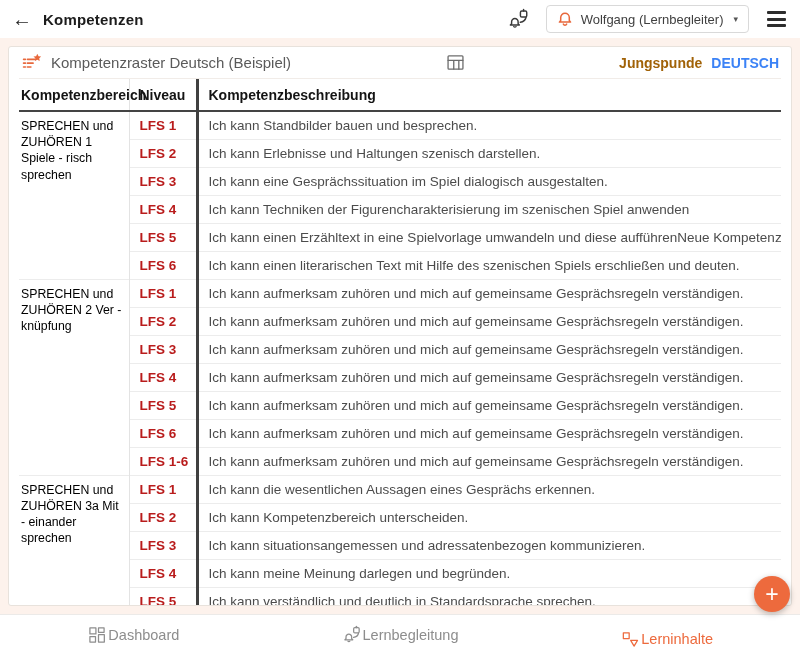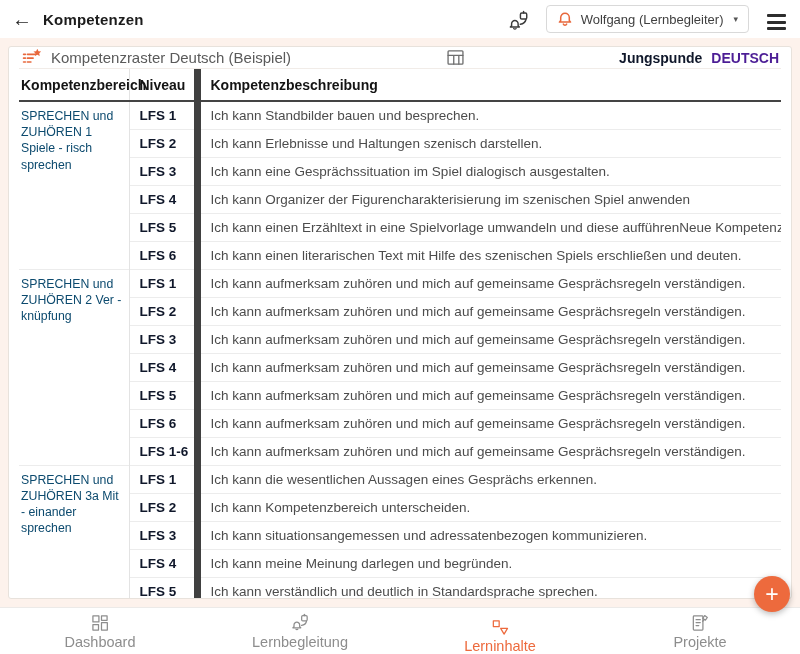--- a/index.html
+++ b/index.html
@@ -12,73 +12,73 @@
   }
 
   
   .topbar {
     flex:0 0 38px; background:#ffffff;
     display:flex; align-items:center; gap:11px;
     padding:0 12px;
   }
   .back-btn { background:none; border:none; font-size:20px; font-weight:bold; color:#1f1f1f; cursor:pointer; line-height:1; }
   .topbar-title { font-weight:bold; font-size:15px; color:#1c1c1c; letter-spacing:.2px; }
-  .topbar-right { margin-left:auto; display:flex; align-items:flex-end; gap:16px; }
+  .topbar-right { margin-left:auto; display:flex; align-items:center; gap:16px; }
   .icon-btn { background:none; border:none; padding:0; display:flex; align-items:center; cursor:pointer; }
   .user-btn {
     display:flex; align-items:center; gap:8px;
     background:#fff; border:1px solid #d9d9d9; border-radius:4px;
     padding:5px 10px; font-size:13px; color:#3f3f3f; cursor:pointer;
   }
   .user-caret { font-size:9px; color:#555; margin-left:2px; }
   .menu-btn { background:none; border:none; display:flex; flex-direction:column; gap:3.5px; padding:3px 2px; cursor:pointer; }
   .menu-btn span { display:block; width:19px; height:3px; background:#2d2d2d; border-radius:1px; }
 
   
   .main { flex:1 1 auto; padding:8px; overflow:hidden; }
   .card {
     background:#fff; border:1px solid #e8e2dc; border-radius:3px;
     height:100%; overflow:hidden; padding:0 10px;
   }
   .card-head {
-    height:22px; display:flex; align-items:center; gap:8px;
+    height:32px; display:flex; align-items:center; gap:8px;
     border-bottom:1px solid #f1ece8; padding:0 2px;
   }
   .card-title { color:#5a5a5a; font-size:15px; }
   .card-head-center { flex:1 1 auto; display:flex; justify-content:center; }
   .badges { display:flex; gap:9px; font-weight:bold; font-size:14px; white-space:nowrap; }
-  .badge-orange { color:#0f172a; }
-  .badge-green { color:#4c1d95; }
+  .badge-orange { color:#a16207; }
+  .badge-green { color:#3b82f6; }
 
   
   table { width:100%; border-collapse:collapse; table-layout:fixed; }
   th {
     text-align:left; font-size:14px; color:#141414; font-weight:bold;
     padding:8px 10px 7px 10px; border-bottom:2px solid #444;
     white-space:nowrap;
   }
   th.col-area { padding-left:2px; }
   th.col-level, td.level { border-left:1px solid #e3e3e3; }
-  th.col-desc,  td.desc  { border-left:7px solid #404040; }
+  th.col-desc,  td.desc  { border-left:3px solid #404040; }
   td { border-top:1px solid #ececec; height:28px; vertical-align:middle; }
   td.area {
-    font-size:12.3px; color:#0c4a6e; vertical-align:top;
+    font-size:12.3px; color:#000000; vertical-align:top;
     padding:6px 6px 6px 2px; line-height:1.32;
   }
-  td.level { font-weight:bold; font-size:13.5px; color:#0f172a; padding:4px 8px 4px 10px; white-space:nowrap; }
+  td.level { font-weight:bold; font-size:13.5px; color:#b91c1c; padding:4px 8px 4px 10px; white-space:nowrap; }
   td.desc  { font-size:13.5px; color:#4c4c4c; padding:4px 10px; white-space:nowrap; overflow:hidden; }
 
   
   .bottom-nav {
     flex:0 0 40px; background:#fff; border-top:1px solid #eceae8;
     display:flex; align-items:stretch;
   }
   .nav-item {
     flex:1 1 0; background:none; border:none; cursor:pointer;
-    display:flex; flex-direction:column; align-items:center; justify-content:center;
+    display:flex; flex-direction:row; align-items:center; justify-content:center;
     gap:1px; color:#8d8d8d; font-size:14.5px; font-family:inherit;
   }
   .nav-item svg { width:20px; height:20px; stroke:currentColor; fill:none; stroke-width:1.5; stroke-linecap:round; stroke-linejoin:round; }
   .nav-item.active { color:#ed6a3d;margin-top:9px; }
 
   
   .fab {
     position:absolute; right:10px; bottom:42px;
     width:36px; height:36px; border-radius:50%;
     background:#ed6a3d; color:#fff; border:none; cursor:pointer;
@@ -174,21 +174,21 @@
           <tr>
             <td class="level">LFS 2</td>
             <td class="desc">Ich kann Erlebnisse und Haltungen szenisch darstellen.</td>
           </tr>
           <tr>
             <td class="level">LFS 3</td>
             <td class="desc">Ich kann eine Gesprächssituation im Spiel dialogisch ausgestalten.</td>
           </tr>
           <tr>
             <td class="level">LFS 4</td>
-            <td class="desc">Ich kann Organizer der Figurencharakterisierung im szenischen Spiel anwenden</td>
+            <td class="desc">Ich kann Techniken der Figurencharakterisierung im szenischen Spiel anwenden</td>
           </tr>
           <tr>
             <td class="level">LFS 5</td>
             <td class="desc">Ich kann einen Erzähltext in eine Spielvorlage umwandeln und diese aufführenNeue Kompetenz</td>
           </tr>
           <tr>
             <td class="level">LFS 6</td>
             <td class="desc">Ich kann einen literarischen Text mit Hilfe des szenischen Spiels erschließen und deuten.</td>
           </tr>
           <tr>
@@ -276,22 +276,13 @@
   </button>
 
   <button class="nav-item active">
     <svg viewBox="0 0 24 24">
       <rect x="4" y="4.5" width="7" height="7"></rect>
       <path d="M12.8 13.6h8.2l-4.1 6.9z"></path>
     </svg>
     <span>Lerninhalte</span>
   </button>
 
-  <button class="nav-item">
-    <svg viewBox="0 0 24 24">
-      <rect x="4" y="3.5" width="11.5" height="17" rx="1"></rect>
-      <path d="M7.3 8h5M7.3 11.5h5M7.3 15h3.2"></path>
-      <path d="M17.6 3.1l3.2 2.3-2.3 3.2-3.2-2.3z"></path>
-      <path d="M16.8 8.1l-1.6 1.8"></path>
-    </svg>
-    <span>Projekte</span>
-  </button>
 </nav>
 
 </body></html>

